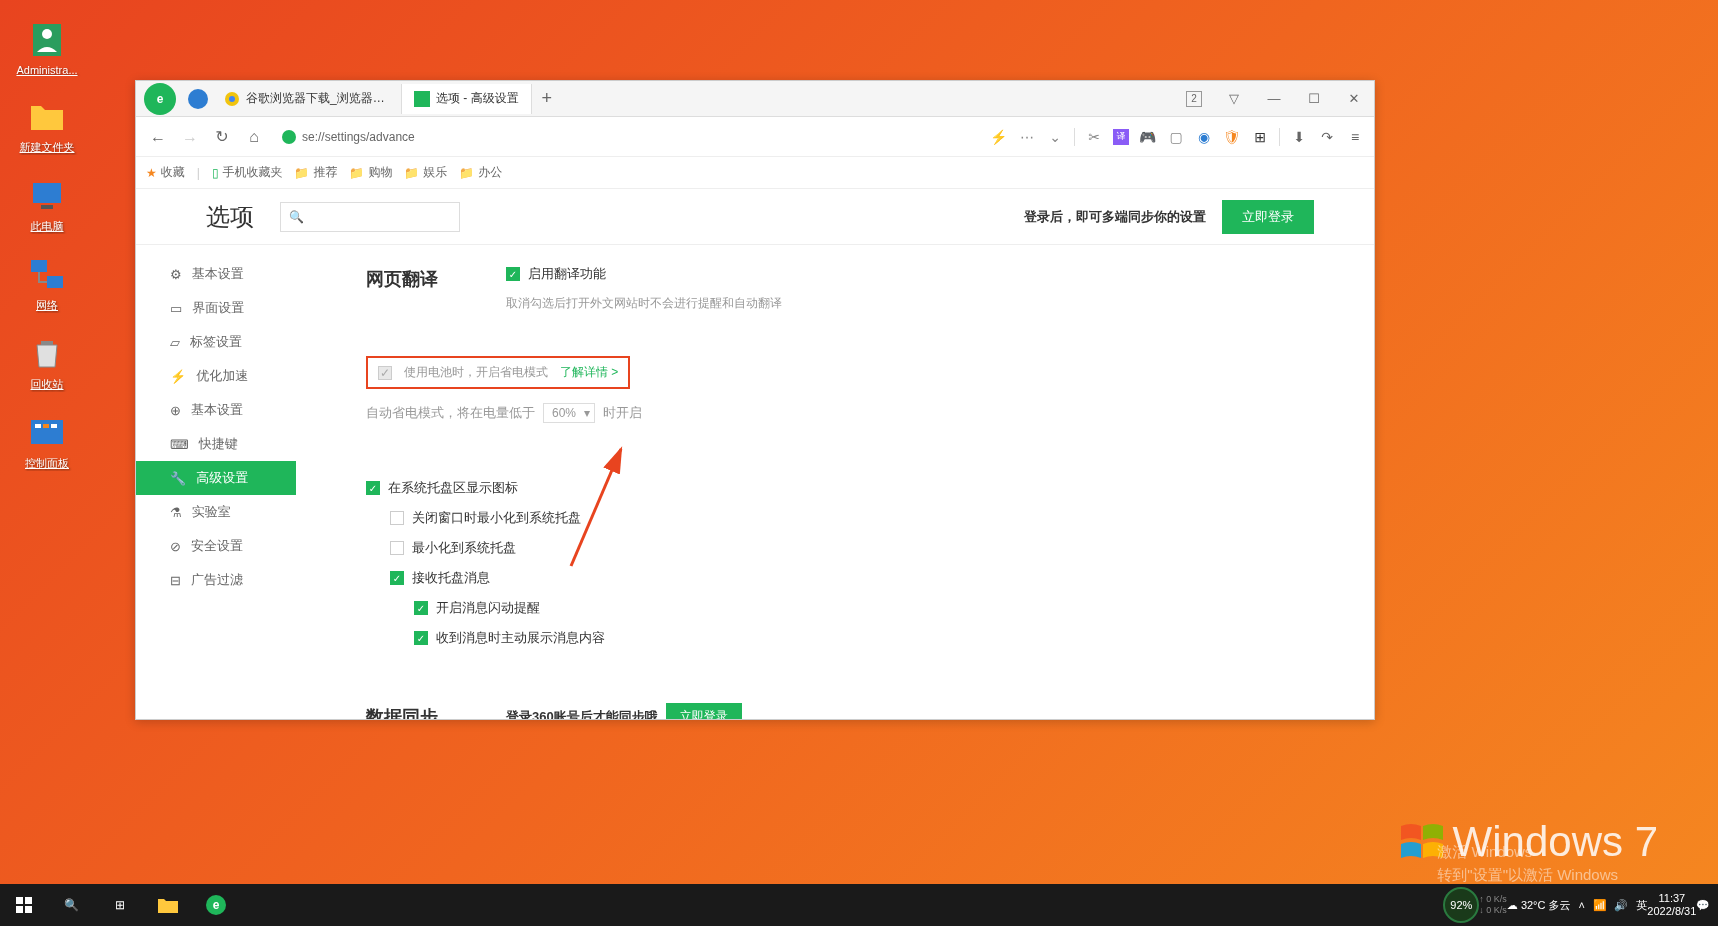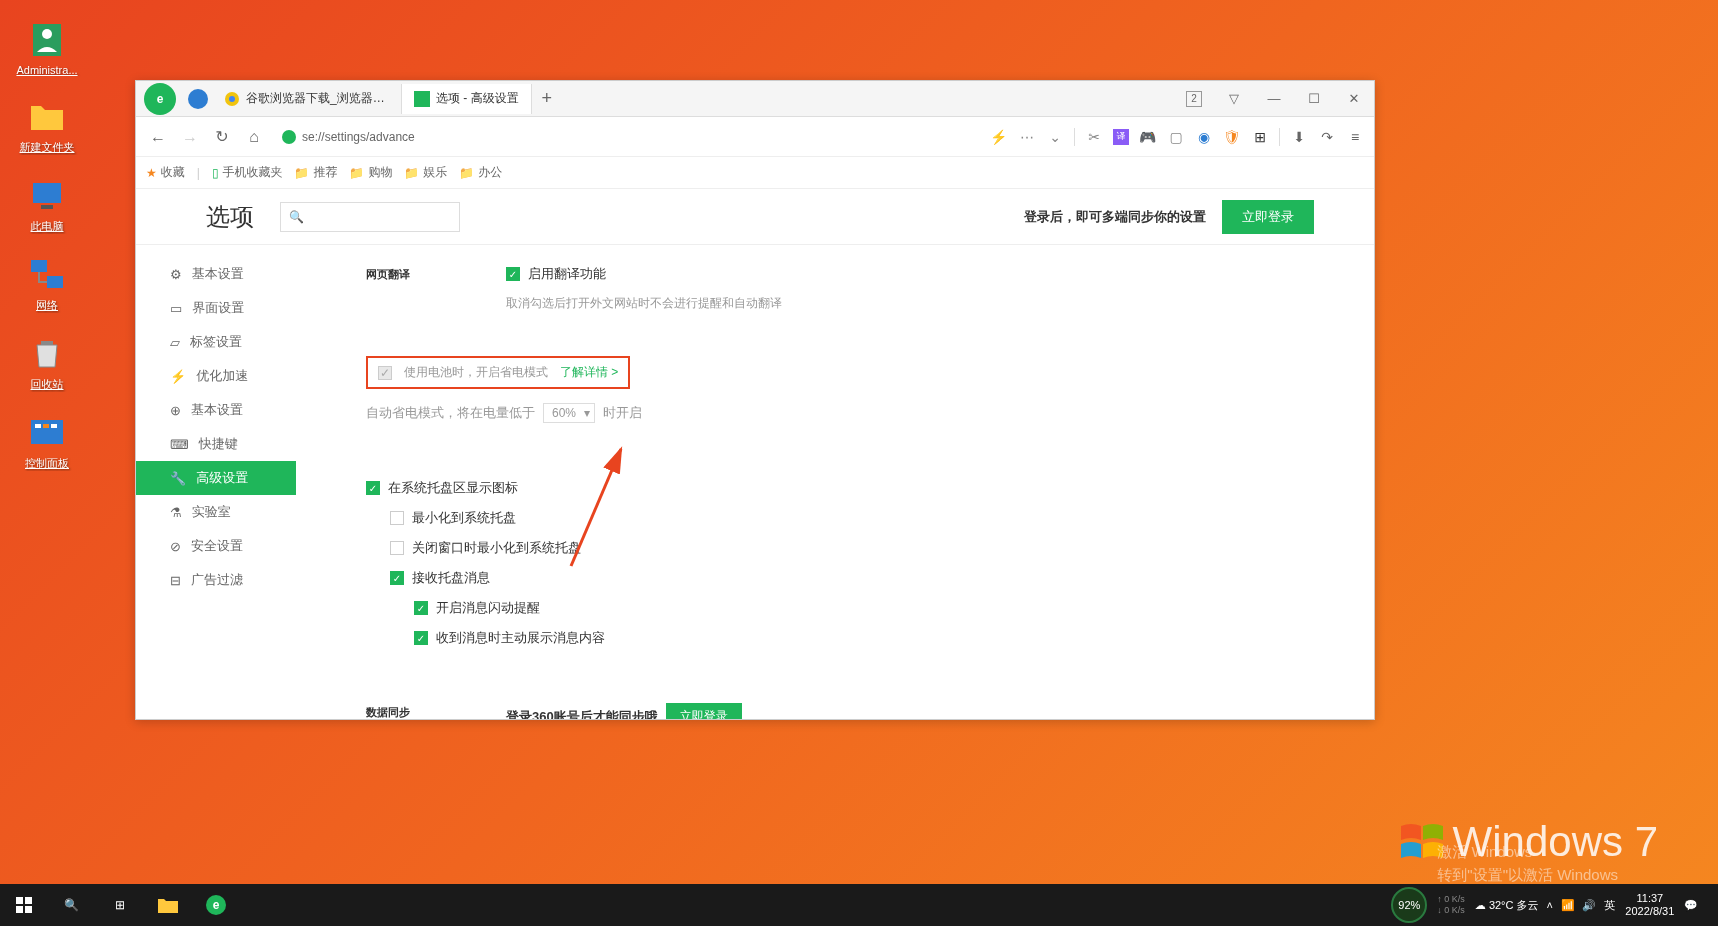--- a/index.html
+++ b/index.html
@@ -48,21 +48,21 @@
 .login-prompt { color: #333; font-size: 13px; font-weight: bold; }
 .login-btn { background: #1fb65a; color: white; padding: 8px 20px; border: none; cursor: pointer; font-size: 13px; }
 
 .content-body { flex: 1; display: flex; overflow: hidden; }
 .sidebar { width: 160px; padding-top: 12px; }
 .sidebar-item { height: 34px; display: flex; align-items: center; padding-left: 34px; gap: 10px; color: #666; cursor: pointer; font-size: 13px; }
 .sidebar-item.active { background: #1fb65a; color: white; }
 
 .main { flex: 1; overflow-y: auto; padding: 20px 40px 20px 70px; }
 .section { display: flex; margin-bottom: 44px; }
-.section-title { width: 140px; font-size: 11px; color: #333; font-weight: bold; padding-top: 2px; }
+.section-title { width: 140px; font-size: 18px; color: #333; font-weight: bold; padding-top: 2px; }
 .section-content { flex: 1; }
 .option-row { display: flex; align-items: center; gap: 8px; margin-bottom: 12px; font-size: 13px; color: #333; }
 .option-row.muted { color: #999; }
 .option-row.indent1 { padding-left: 24px; }
 .option-row.indent2 { padding-left: 48px; }
 .checkbox { width: 14px; height: 14px; border: 1px solid #ccc; display: inline-flex; align-items: center; justify-content: center; flex-shrink: 0; }
 .checkbox.checked { background: #1fb65a; border-color: #1fb65a; color: white; font-size: 10px; }
 .checkbox.disabled { background: #e8e8e8; border-color: #ccc; color: #aaa; }
 .hint { color: #999; font-size: 12px; margin-top: 8px; margin-left: 0; }
 .highlight-box { border: 2px solid #e8441f; padding: 6px 10px; display: inline-flex; align-items: center; gap: 12px; }
@@ -75,21 +75,21 @@
 .red-arrow { position: absolute; left: 425px; top: 360px; pointer-events: none; }
 
 
 .watermark-logo { position: absolute; right: 60px; bottom: 60px; display: flex; align-items: center; gap: 8px; opacity: 0.85; }
 .watermark-text { position: absolute; right: 100px; bottom: 40px; color: rgba(255,255,255,0.5); font-size: 15px; line-height: 1.5; }
 
 
 .taskbar { position: absolute; bottom: 0; left: 0; right: 0; height: 42px; background: #1a1a1a; display: flex; align-items: center; color: white; }
 .taskbar-left { display: flex; align-items: center; height: 100%; }
 .task-btn { width: 48px; height: 42px; display: flex; align-items: center; justify-content: center; cursor: pointer; }
-.taskbar-right { margin-left: auto; display: flex; align-items: center; gap: 10px; padding-right: 20px; font-size: 11px; }
+.taskbar-right { margin-left: auto; display: flex; align-items: center; padding-right: 8px; font-size: 11px; }
 .gauge { width: 36px; height: 36px; border-radius: 50%; border: 2px solid #2a7a3f; display: flex; align-items: center; justify-content: center; font-size: 11px; background: #1a3a1a; }
 .net-stats { font-size: 9px; line-height: 1.2; color: #888; }
 .tray-icons { display: flex; gap: 8px; align-items: center; }
 .datetime { text-align: center; line-height: 1.2; }
 
 svg { display: block; }
 </style>
 </head>
 <body>
 
@@ -326,25 +326,25 @@
         </div>
 
         <div class="section">
           <div class="section-content">
             <div class="option-row">
                 <span class="checkbox checked">✓</span>
                 <span>在系统托盘区显示图标</span>
               </div>
             <div class="option-row indent1">
                 <span class="checkbox"></span>
-                <span>最小化到系统托盘</span>
+                <span>关闭窗口时最小化到系统托盘</span>
               </div>
             <div class="option-row indent1">
                 <span class="checkbox"></span>
-                <span>关闭窗口时最小化到系统托盘</span>
+                <span>最小化到系统托盘</span>
               </div>
             <div class="option-row indent1">
                 <span class="checkbox checked">✓</span>
                 <span>接收托盘消息</span>
               </div>
             <div class="option-row indent2">
                 <span class="checkbox checked">✓</span>
                 <span>开启消息闪动提醒</span>
               </div>
             <div class="option-row indent2">

